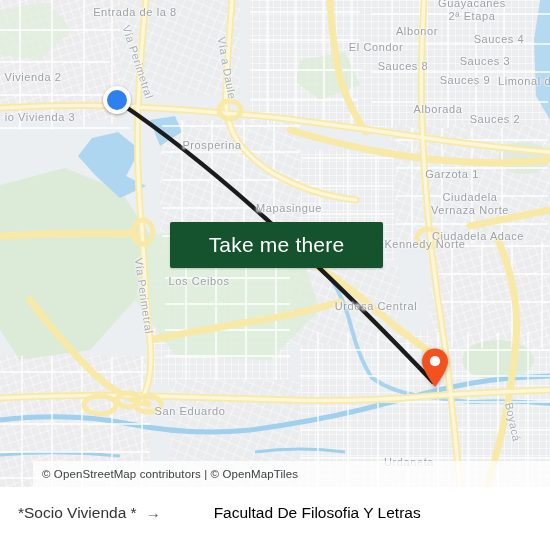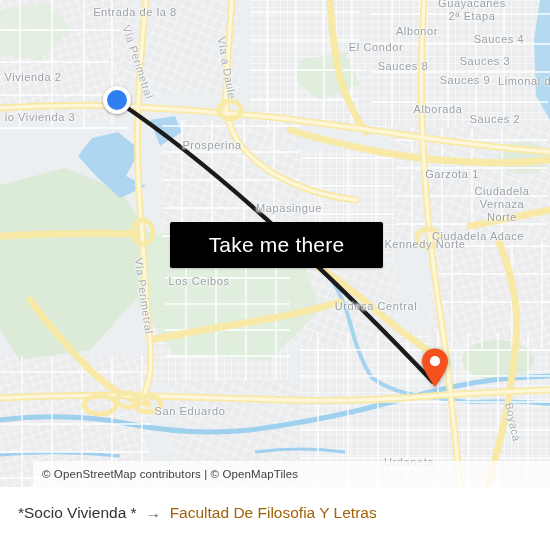--- a/index.html
+++ b/index.html
@@ -138,22 +138,23 @@
     color: #333333;
     white-space: nowrap;
   }
   #route-arrow {
     font-size: 15px;
     color: #555555;
     line-height: 1;
   }
   #dest-name {
     font-size: 15.5px;
-    color: #a16207;
+    color: #000000;
     white-space: nowrap;
+    margin-left: 44px;
   }
   #moovit-logo {
     display: flex;
     align-items: center;
     gap: 1px;
     flex: 0 0 auto;
   }
   #moovit-wordmark {
     font-family: "DejaVu Sans", sans-serif;
     font-size: 22px;
@@ -287,21 +288,21 @@
         <div class="lbl" style="left: 403px; top: 66px;">Sauces 8</div>
         <div class="lbl" style="left: 485px; top: 61px;">Sauces 3</div>
         <div class="lbl" style="left: 465px; top: 80px;">Sauces 9</div>
         <div class="lbl" style="left: 528px; top: 81px;">Limonal de</div>
         <div class="lbl" style="left: 33px; top: 77px;">Vivienda 2</div>
         <div class="lbl" style="left: 40px; top: 117px;">io Vivienda 3</div>
         <div class="lbl" style="left: 438px; top: 109px;">Alborada</div>
         <div class="lbl" style="left: 495px; top: 119px;">Sauces 2</div>
         <div class="lbl" style="left: 212px; top: 145px;">Prosperina</div>
         <div class="lbl" style="left: 452px; top: 174px;">Garzota 1</div>
-        <div class="lbl two" style="left: 470px; top: 204px; margin-left: 32px;">Ciudadela
+        <div class="lbl two" style="left: 470px; top: 204px;">Ciudadela
 Vernaza Norte</div>
         <div class="lbl" style="left: 289px; top: 208px;">Mapasingue</div>
         <div class="lbl" style="left: 478px; top: 236px;">Ciudadela Adace</div>
         <div class="lbl" style="left: 425px; top: 244px;">Kennedy Norte</div>
         <div class="lbl" style="left: 199px; top: 281px;">Los Ceibos</div>
         <div class="lbl" style="left: 376px; top: 306px;">Urdesa Central</div>
         <div class="lbl" style="left: 190px; top: 411px;">San Eduardo</div>
         <div class="lbl" style="left: 409px; top: 462px;">Urdaneta</div>
         <div class="lbl rd" style="left: 138px; top: 62px; transform: translate(-50%, -50%) rotate(72deg);">Vía Perimetral</div>
         <div class="lbl rd" style="left: 227px; top: 68px; transform: translate(-50%, -50%) rotate(80deg);">Vía a Daule</div>
@@ -313,21 +314,21 @@
       <div class="dot" style="background: rgb(47, 127, 240);"></div>
     </div>
 
     <div id="dest-marker" style="left: 435px; top: 388px;">
       <svg width="30" height="40" viewBox="0 0 30 40">
         <path d="M15 39 C15 39 28 22 28 13.5 C28 6.0 22.2 0.6 15 0.6 C7.8 0.6 2 6.0 2 13.5 C2 22 15 39 15 39 Z" fill="#f4511e"></path>
         <circle cx="15" cy="13.2" r="5.1" fill="#ffffff"></circle>
       </svg>
     </div>
 
-    <button id="take-me-there" style="background: #000000; color: rgb(255, 255, 255);">Take me there</button>
+    <button id="take-me-there" style="background: #14532d; color: rgb(255, 255, 255);">Take me there</button>
 
     <div id="attribution">
       <span>© OpenStreetMap contributors | © OpenMapTiles</span>
     </div>
   </div>
 
   <div id="footer">
     <div id="route-summary">
       <span id="origin-name">*Socio Vivienda *</span>
       <span id="route-arrow">→</span>

